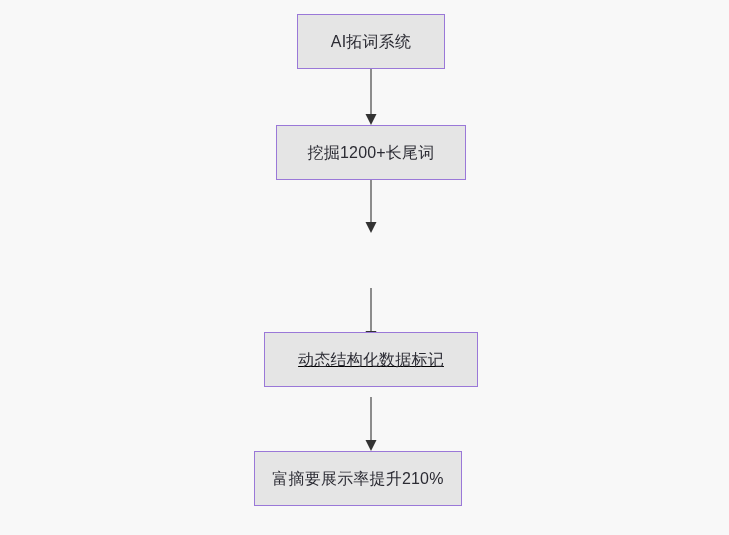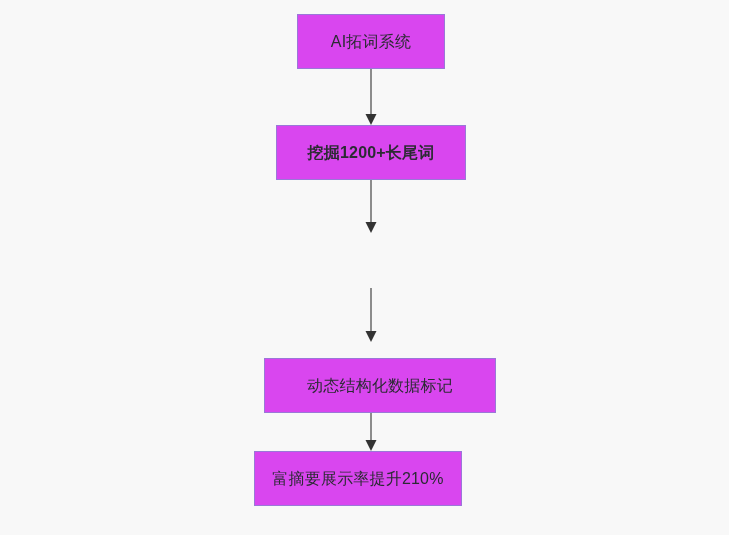--- a/index.html
+++ b/index.html
@@ -14,21 +14,21 @@
     overflow: hidden;
   }
   #flowchart-canvas {
     position: relative;
     width: 729px;
     height: 535px;
   }
   .node {
     position: absolute;
     box-sizing: border-box;
-    background: #d946ef;
+    background: #e5e5e5;
     border: 1.6px solid #9a78d8;
     display: flex;
     align-items: center;
     justify-content: center;
     height: 55px;
   }
   .node-label {
     font-size: 16px;
     line-height: 1;
     color: #2b2b33;
@@ -78,26 +78,26 @@
     <svg width="22" height="54" viewBox="0 0 22 54">
       <line class="conn-line" x1="11" y1="0" x2="11" y2="45"></line>
       <polygon class="conn-head" points="11,54 5.5,43 16.5,43"></polygon>
     </svg>
   </div>
 
   <div class="node" style="left:297px; top:14px; width:148px;">
     <span class="node-label">AI拓词系统</span>
   </div>
 
-  <div class="node" style="left:276px; top:125px; width:190px;font-weight:bold;">
+  <div class="node" style="left:276px; top:125px; width:190px;">
     <span class="node-label">挖掘1200+长尾词</span>
   </div>
 
 
-  <div class="node" style="left:264px; top:358px; width:232px;">
+  <div class="node" style="left:264px; top:332px; width:214px;text-decoration:underline;">
     <span class="node-label">动态结构化数据标记</span>
   </div>
 
   <div class="node" style="left:254px; top:451px; width:208px;">
     <span class="node-label">富摘要展示率提升210%</span>
   </div>
 
 </div>
 
 </body></html>

